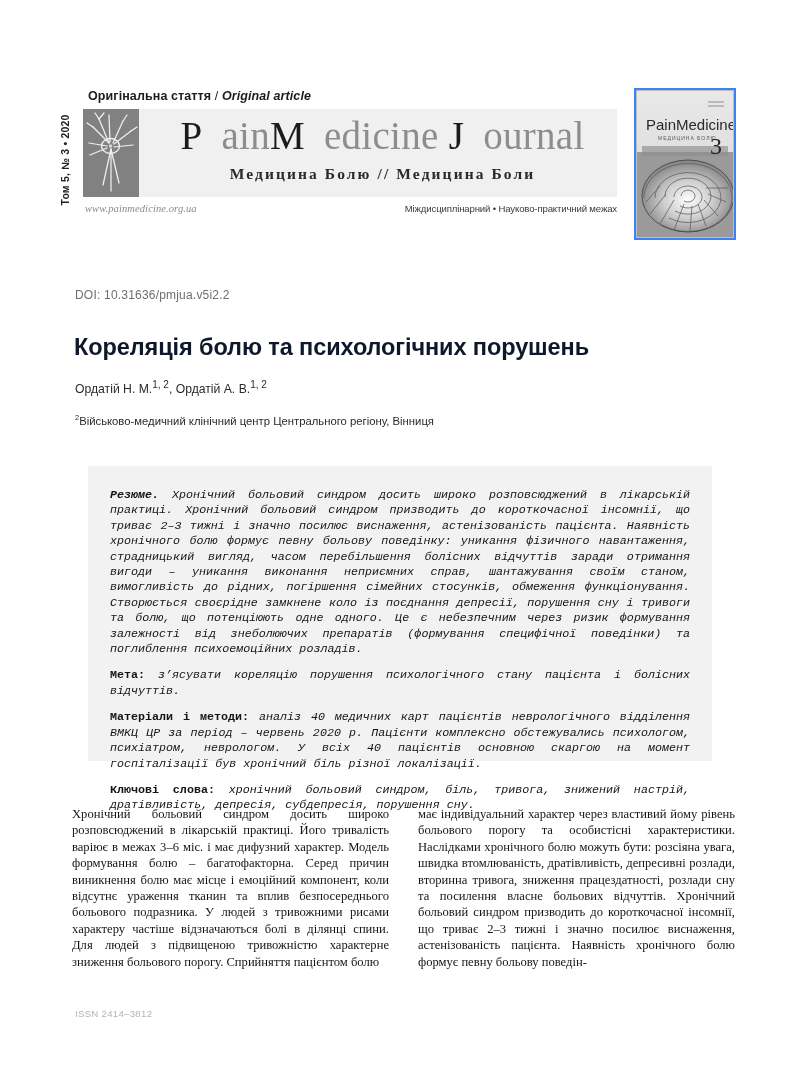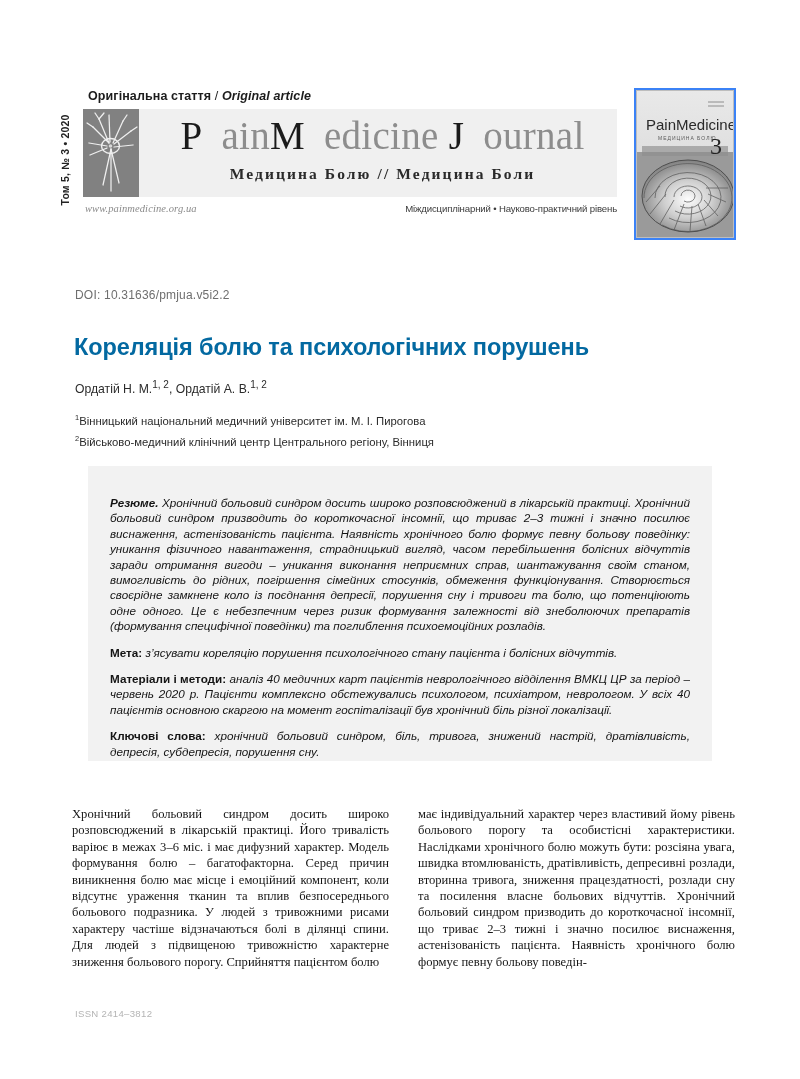--- a/index.html
+++ b/index.html
@@ -137,21 +137,21 @@
     font-size: 12px;
     color: #6e6e6e;
     letter-spacing: 0.2px;
   }
   #article-title {
     position: absolute;
     left: 74px; top: 316px;
     width: 660px;
     font-size: 23.5px;
     font-weight: 600;
-    color: #0369a1;
+    color: #0f172a;
     letter-spacing: -0.1px;
     line-height: 30px;
   }
   #authors {
     position: absolute;
     left: 75px; top: 379px;
     font-size: 12.2px;
     color: #2b2b2b;
   }
   #authors sup { font-size: 10px; vertical-align: super; }
@@ -169,27 +169,27 @@
   
   #abstract-box {
     position: absolute;
     left: 88px; top: 466px;
     width: 624px; height: 295px;
     background: #f2f2f2;
     box-sizing: border-box;
     padding: 18px 22px 0 22px;
   }
   .abs-para {
-    font-family: Liberation Sans, sans-serif;
+    font-family: Liberation Mono, monospace;
     font-style: italic;
     font-size: 11.7px;
     line-height: 15.4px;
     text-align: justify;
     color: #141414;
-    margin: 11px 0 11px 0;
+    margin: 4px 0 11px 0;
     hyphens: manual;
   }
   .abs-para b {
     font-style: normal;
     font-weight: bold;
   }
   .abs-para b.bi {
     font-style: italic;
     font-weight: bold;
   }
@@ -264,21 +264,21 @@
       <circle cx="27.5" cy="37" r="1.8" fill="#d8d8d8"></circle>
     </svg>
   </div>
 
   <div id="journal-title"><span class="dk">P</span><span class="lt">ain</span><span class="dk">M</span><span class="lt">edicine</span><span class="dk"> J</span><span class="lt">ournal</span>
   </div>
 
   <div id="journal-subtitle">Медицина Болю // Медицина Боли</div>
 
   <div id="site-url">www.painmedicine.org.ua</div>
-  <div id="tagline">Міждисциплінарний • Науково-практичний рівень</div>
+  <div id="tagline">Міждисциплінарний • Науково-практичний межах</div>
 
   <div id="cover-thumb">
     <svg width="98" height="148" viewBox="0 0 98 148" aria-hidden="true">
       <defs>
         <radialGradient id="shellG" cx="50%" cy="55%" r="62%">
           <stop offset="0%" stop-color="#fdfdfd"></stop>
           <stop offset="42%" stop-color="#cfcfcf"></stop>
           <stop offset="100%" stop-color="#6d6d6d"></stop>
         </radialGradient>
         <linearGradient id="topG" x1="0" y1="0" x2="0" y2="1">
@@ -322,21 +322,20 @@
 </div>
 
 <div id="doi">DOI: 10.31636/pmjua.v5i2.2</div>
 
 <h1 id="article-title">Кореляція болю та психологічних порушень</h1>
 
 <div id="authors"><span>Ордатій Н. М.</span><sup>1, 2</sup><span>, Ордатій А. В.</span><sup>1, 2</sup>
 </div>
 
 <div id="affiliations">
-  <div><sup>1</sup><span>Вінницький національний медичний університет ім. М. І. Пирогова</span></div>
   <div><sup>2</sup><span>Військово-медичний клінічний центр Центрального регіону, Вінниця</span></div>
 </div>
 
 <section id="abstract-box">
   <p class="abs-para"><b class="bi">Резюме.</b><span> Хронічний больовий синдром досить широко розповсюджений в лікарській практиці. Хронічний больовий синдром призводить до короткочасної інсомнії, що триває 2–3 тижні і значно посилює виснаження, астенізованість пацієнта. Наявність хронічного болю формує певну больову поведінку: уникання фізичного навантаження, страдницький вигляд, часом перебільшення болісних відчуттів заради отримання вигоди – уникання виконання неприємних справ, шантажування своїм станом, вимогливість до рідних, погіршення сімейних стосунків, обмеження функціонування. Створюється своєрідне замкнене коло із поєднання депресії, порушення сну і тривоги та болю, що потенціюють одне одного. Це є небезпечним через ризик формування залежності від знеболюючих препаратів (формування специфічної поведінки) та поглиблення психоемоційних розладів.</span></p>
 
   <p class="abs-para"><b>Мета:</b><span> з’ясувати кореляцію порушення психологічного стану пацієнта  і болісних відчуттів.</span></p>
 
   <p class="abs-para"><b>Матеріали і методи:</b><span> аналіз 40 медичних карт пацієнтів неврологічного відділення ВМКЦ ЦР за період – червень 2020 р. Пацієнти комплексно обстежувались психологом, психіатром, неврологом. У всіх 40 пацієнтів основною скаргою на момент госпіталізації був хронічний біль різної локалізації.</span></p>
 

